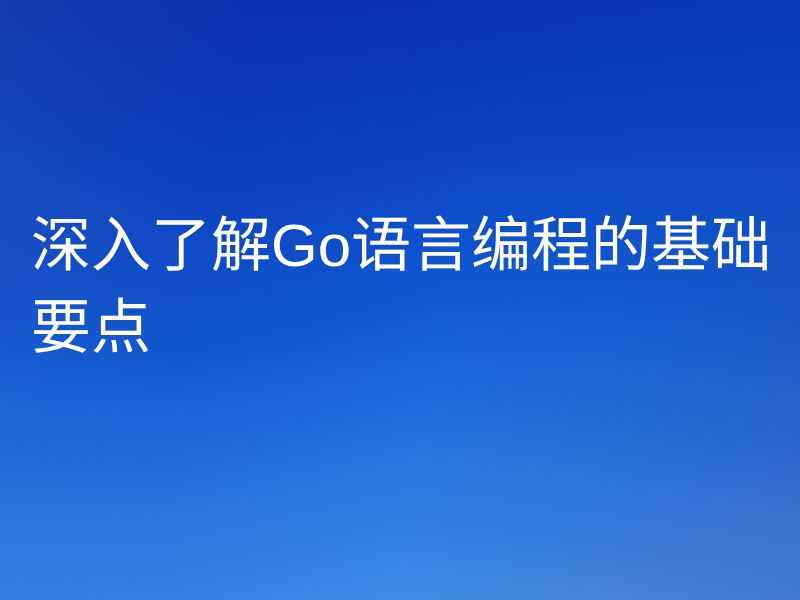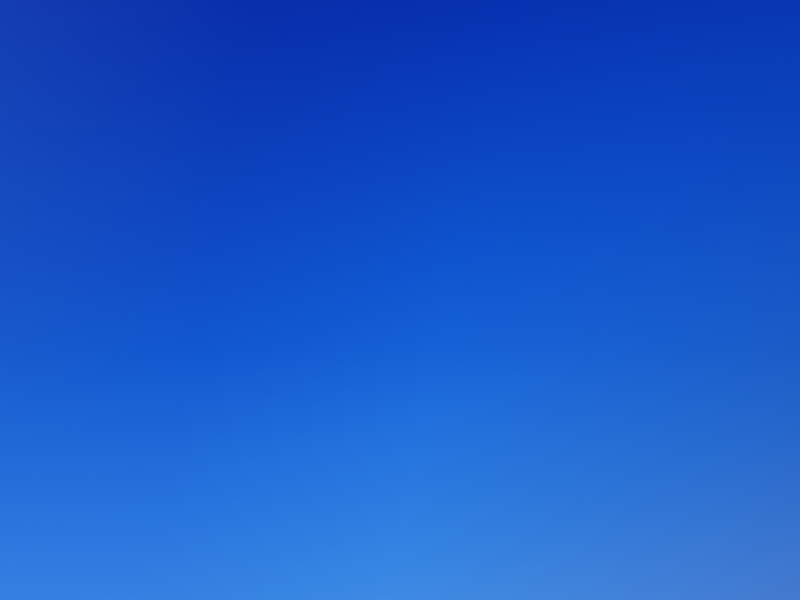--- a/index.html
+++ b/index.html
@@ -91,14 +91,17 @@
 </style>
 </head>
 <body>
 
 <div class="banner">
 
   <div class="banner-bg"></div>
   <div class="banner-bg-overlay"></div>
   <div class="banner-bg-bottom"></div>
 
+  <div class="title-block">
+    <h1 class="banner-title">深入了解Go语言编程的基础要点</h1>
+  </div>
 
 </div>
 
 </body></html>

